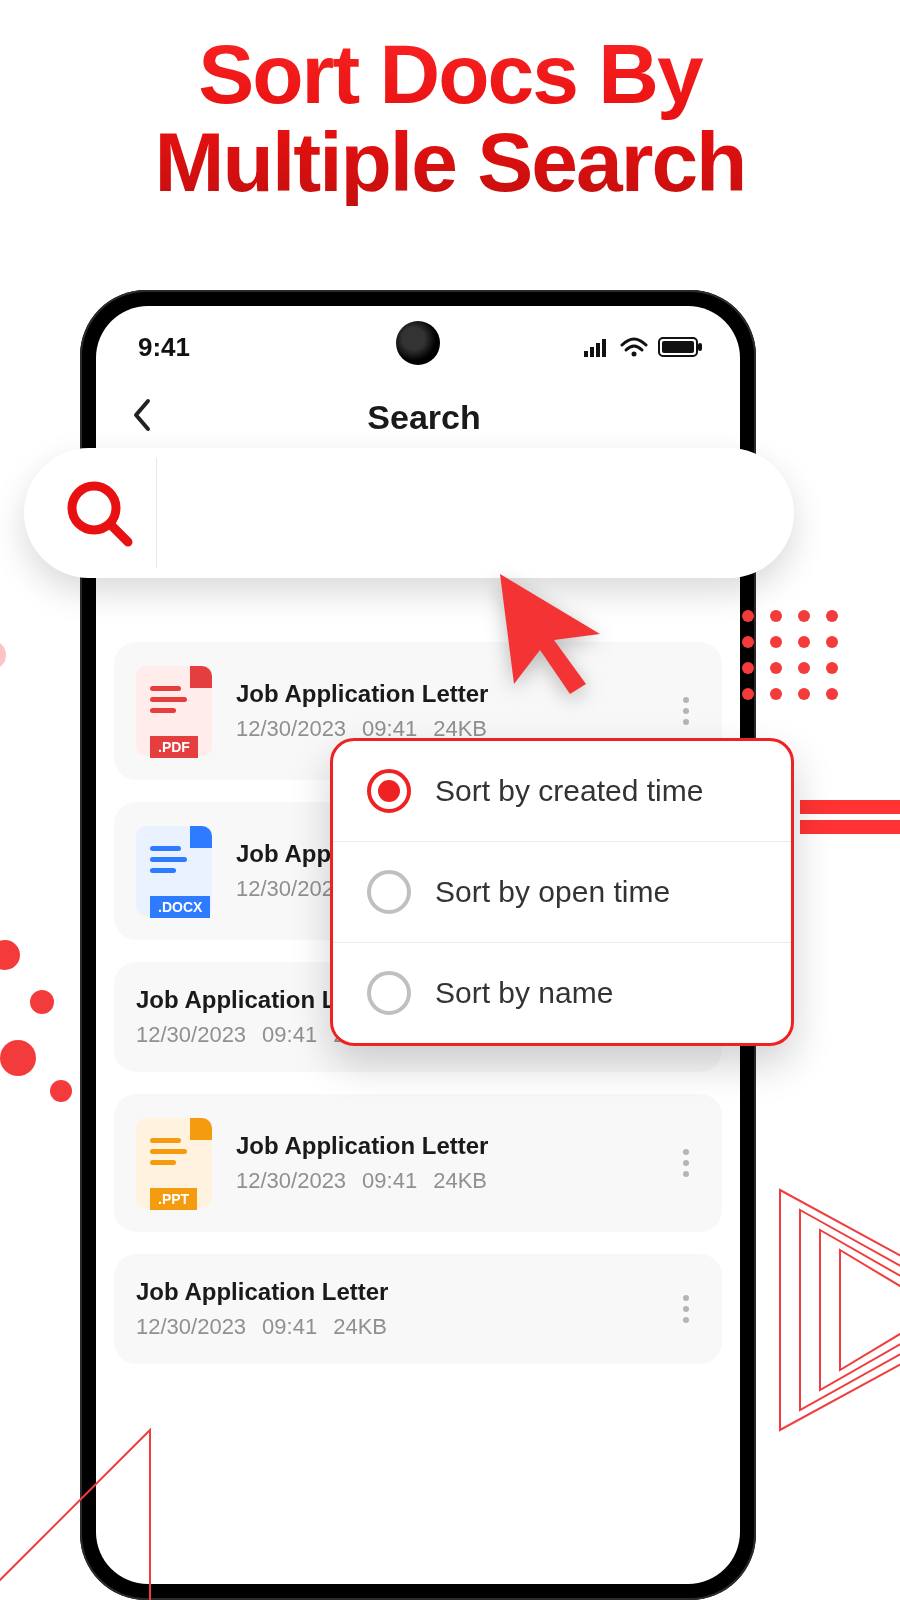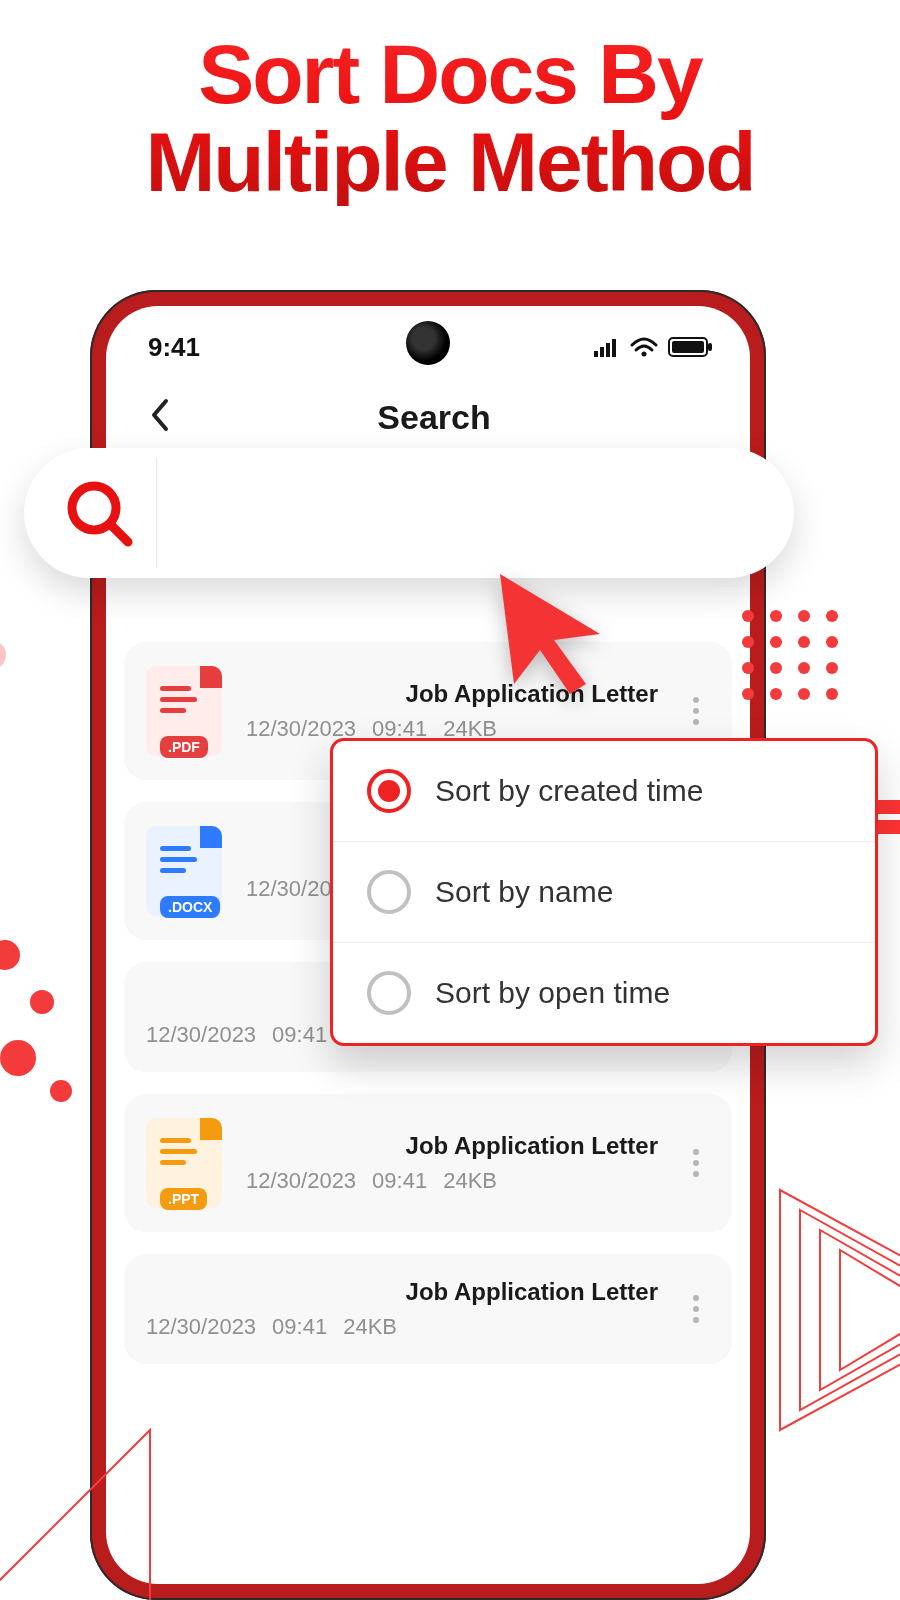--- a/index.html
+++ b/index.html
@@ -18,29 +18,28 @@
     line-height: 1.05;
     padding-top: 30px;
     background: linear-gradient(180deg, #ff2a2a 0%, #e81010 60%, #c40f0f 100%);
     -webkit-background-clip: text;
     background-clip: text;
     color: transparent;
     letter-spacing: -2px;
   }
   .phone {
     position: absolute;
-    left: 90px;
+    left: 80px;
     top: 290px;
     width: 676px;
     height: 1310px;
     border-radius: 66px;
-    background: #b91c1c;
+    background: #000000;
     box-shadow: 0 0 0 2px #2b2b2b inset;
     padding: 16px;
-    text-align: right;
   }
   .phone-inner {
     width: 100%;
     height: 100%;
     background: #fff;
     border-radius: 52px;
     position: relative;
     overflow: hidden;
   }
   .camera {
@@ -132,21 +131,21 @@
   }
   .file-page {
     position: absolute; inset: 0; border-radius: 10px;
   }
   .file-fold {
     position: absolute; top: 0; right: 0; width: 22px; height: 22px;
     border-top-right-radius: 10px;
   }
   .file-badge {
     position: absolute; bottom: -2px; left: 14px;
-    padding: 3px 8px; border-radius: 8px; color: #fff; font-size: 14px; font-weight: 700;
+    padding: 3px 8px; border-radius: 0; color: #fff; font-size: 14px; font-weight: 700;
   }
   .file-lines {
     position: absolute; left: 14px; top: 20px; right: 18px;
   }
   .file-lines span { display: block; height: 5px; border-radius: 3px; margin-bottom: 6px; }
 
   .file-info { flex: 1; min-width: 0; }
   .file-name { font-size: 24px; font-weight: 600; color: #1a1a1a; white-space: nowrap; overflow: hidden; text-overflow: ellipsis; }
   .file-meta { margin-top: 8px; font-size: 22px; color: #909090; display: flex; gap: 16px; }
   .more-btn {
@@ -158,24 +157,24 @@
     position: absolute;
     left: 490px; top: 564px;
     z-index: 60;
     filter: drop-shadow(0 6px 10px rgba(0,0,0,0.25));
   }
 
   .sort-popup {
     position: absolute;
     left: 330px;
     top: 738px;
-    width: 548px;
+    width: 464px;
     background: #fff;
     border: 3px solid #ee2222;
-    border-radius: 14px;
+    border-radius: 24px;
     box-shadow: 0 18px 40px rgba(0,0,0,0.18);
     z-index: 55;
     overflow: hidden;
   }
   .sort-option {
     display: flex;
     align-items: center;
     gap: 24px;
     padding: 28px 34px;
     border-bottom: 1px solid #ececec;
@@ -209,21 +208,21 @@
     position: absolute; left: -100px; top: 1420px; z-index: 1;
   }
   .red-bar { position: absolute; right: -20px; top: 800px; width: 120px; height: 14px; background: #f33; z-index: 50; }
   .red-bar2 { position: absolute; right: -20px; top: 820px; width: 120px; height: 14px; background: #f33; z-index: 50; }
 </style>
 </head>
 <body>
 
 <h1 class="hero-title">
   <span>Sort Docs By</span><br>
-  <span>Multiple Method</span>
+  <span>Multiple Search</span>
 </h1>
 
 <div class="deco-dots-left">
   <div style="left:0;top:0"></div>
   <div style="left:40px;top:50px;width:24px;height:24px"></div>
   <div style="left:10px;top:100px;width:36px;height:36px"></div>
   <div style="left:60px;top:140px;width:22px;height:22px"></div>
   <div style="left:-14px;top:-300px;width:30px;height:30px;opacity:.3"></div>
 </div>
 <div class="deco-dots-right">
@@ -427,19 +426,19 @@
 <div class="red-bar"></div>
 <div class="red-bar2"></div>
 
 <div class="sort-popup" id="sort-popup">
     <div class="sort-option">
     <div class="radio selected"></div>
     <span>Sort by created time</span>
   </div>
     <div class="sort-option">
     <div class="radio "></div>
-    <span>Sort by name</span>
+    <span>Sort by open time</span>
   </div>
     <div class="sort-option">
     <div class="radio "></div>
-    <span>Sort by open time</span>
+    <span>Sort by name</span>
   </div>
   </div>
 
 </body></html>

